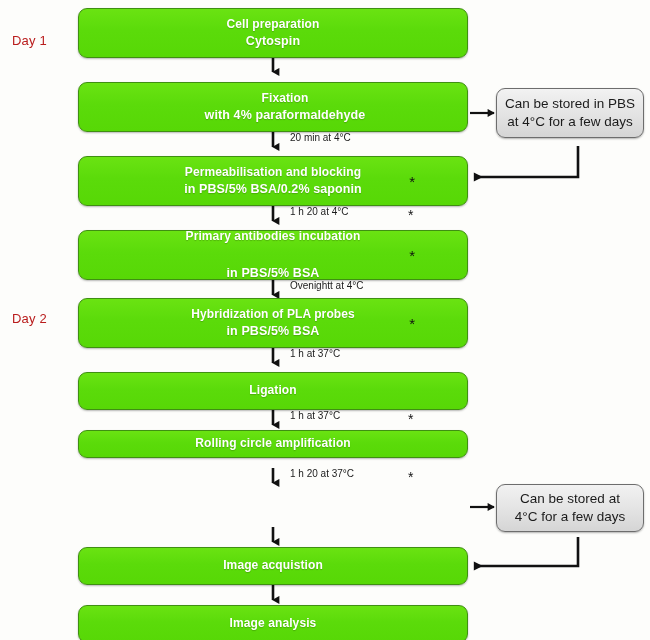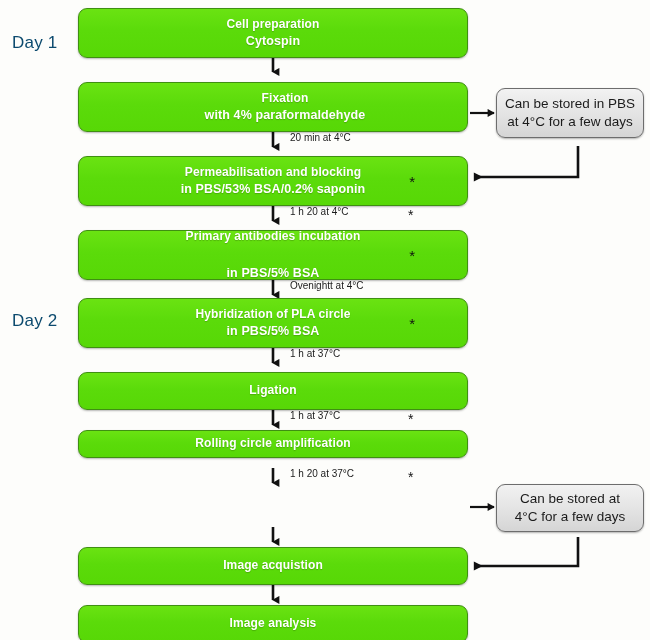--- a/index.html
+++ b/index.html
@@ -8,22 +8,22 @@
     background:#fdfdfb;
     font-family:"Liberation Sans","DejaVu Sans",sans-serif;
     position:relative;
     overflow:hidden;
   }
   #canvas{position:absolute;left:0;top:0;width:650px;height:640px;}
 
   
   .day-label{
     position:absolute;
-    font-size:17px;
-    color:#0c4a6e;
+    font-size:13px;
+    color:#b91c1c;
     font-family:"Liberation Sans","DejaVu Sans",sans-serif;
     letter-spacing:.2px;
     white-space:nowrap;
   }
 
   
   .step{
     position:absolute;
     left:78px;
     width:390px;
@@ -148,32 +148,32 @@
   </div>
 
   <div class="step" style="top:82px;height:50px;padding-left:24px;">
     <div class="t1">Fixation</div>
     <div class="t2">with 4% paraformaldehyde</div>
 
   </div>
 
   <div class="step" style="top:156px;height:50px;">
     <div class="t1">Permeabilisation and blocking</div>
-    <div class="t2">in PBS/53% BSA/0.2% saponin</div>
+    <div class="t2">in PBS/5% BSA/0.2% saponin</div>
     <div class="star">*</div>
   </div>
 
   <div class="step" style="top:230px;height:50px;gap:20px;">
     <div class="t1">Primary antibodies incubation</div>
     <div class="t2">in PBS/5% BSA</div>
     <div class="star">*</div>
   </div>
 
   <div class="step" style="top:298px;height:50px;">
-    <div class="t1">Hybridization of PLA circle</div>
+    <div class="t1">Hybridization of PLA probes</div>
     <div class="t2">in PBS/5% BSA</div>
     <div class="star">*</div>
   </div>
 
   <div class="step" style="top:372px;height:38px;">
     <div class="t1">Ligation</div>
 
   </div>
 
   <div class="step" style="top:430px;height:28px;">

